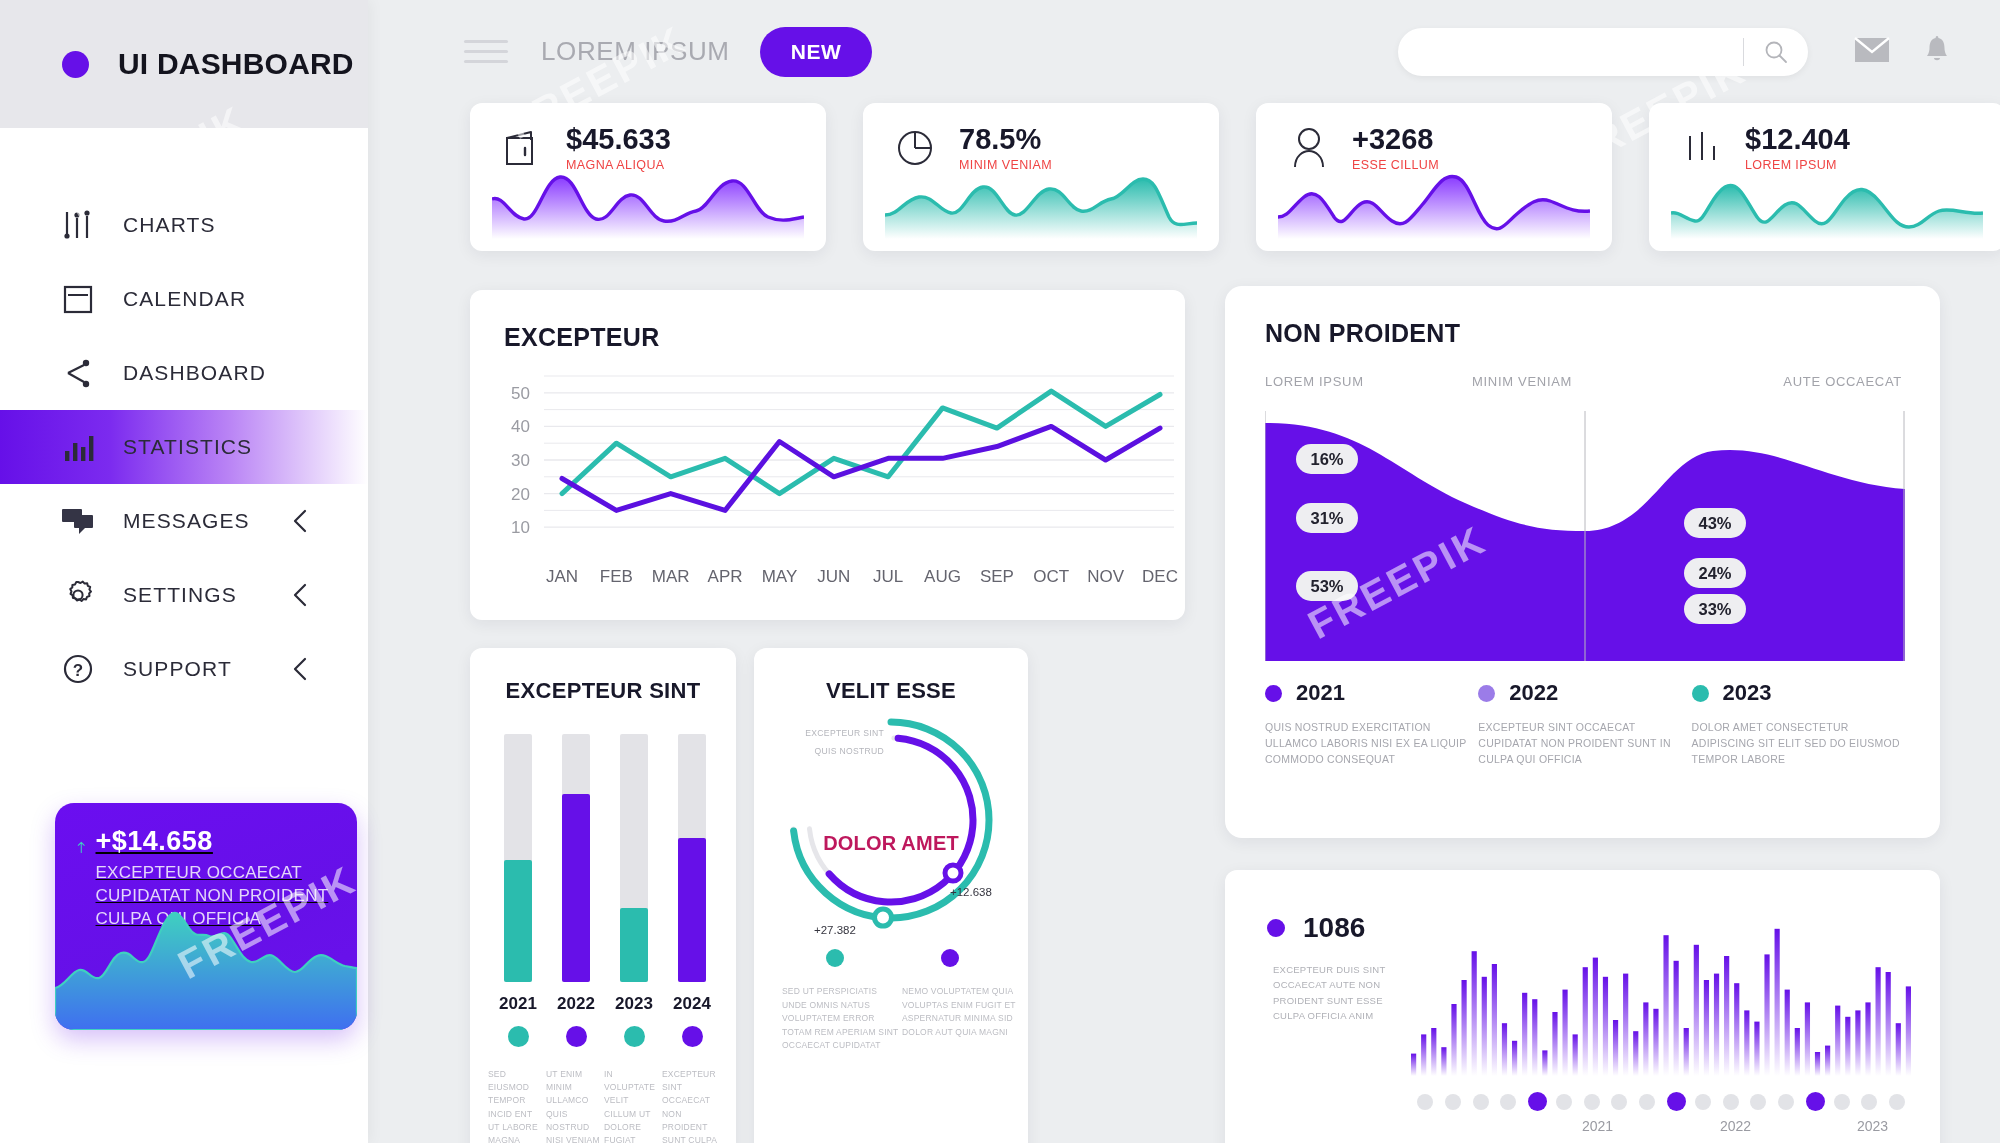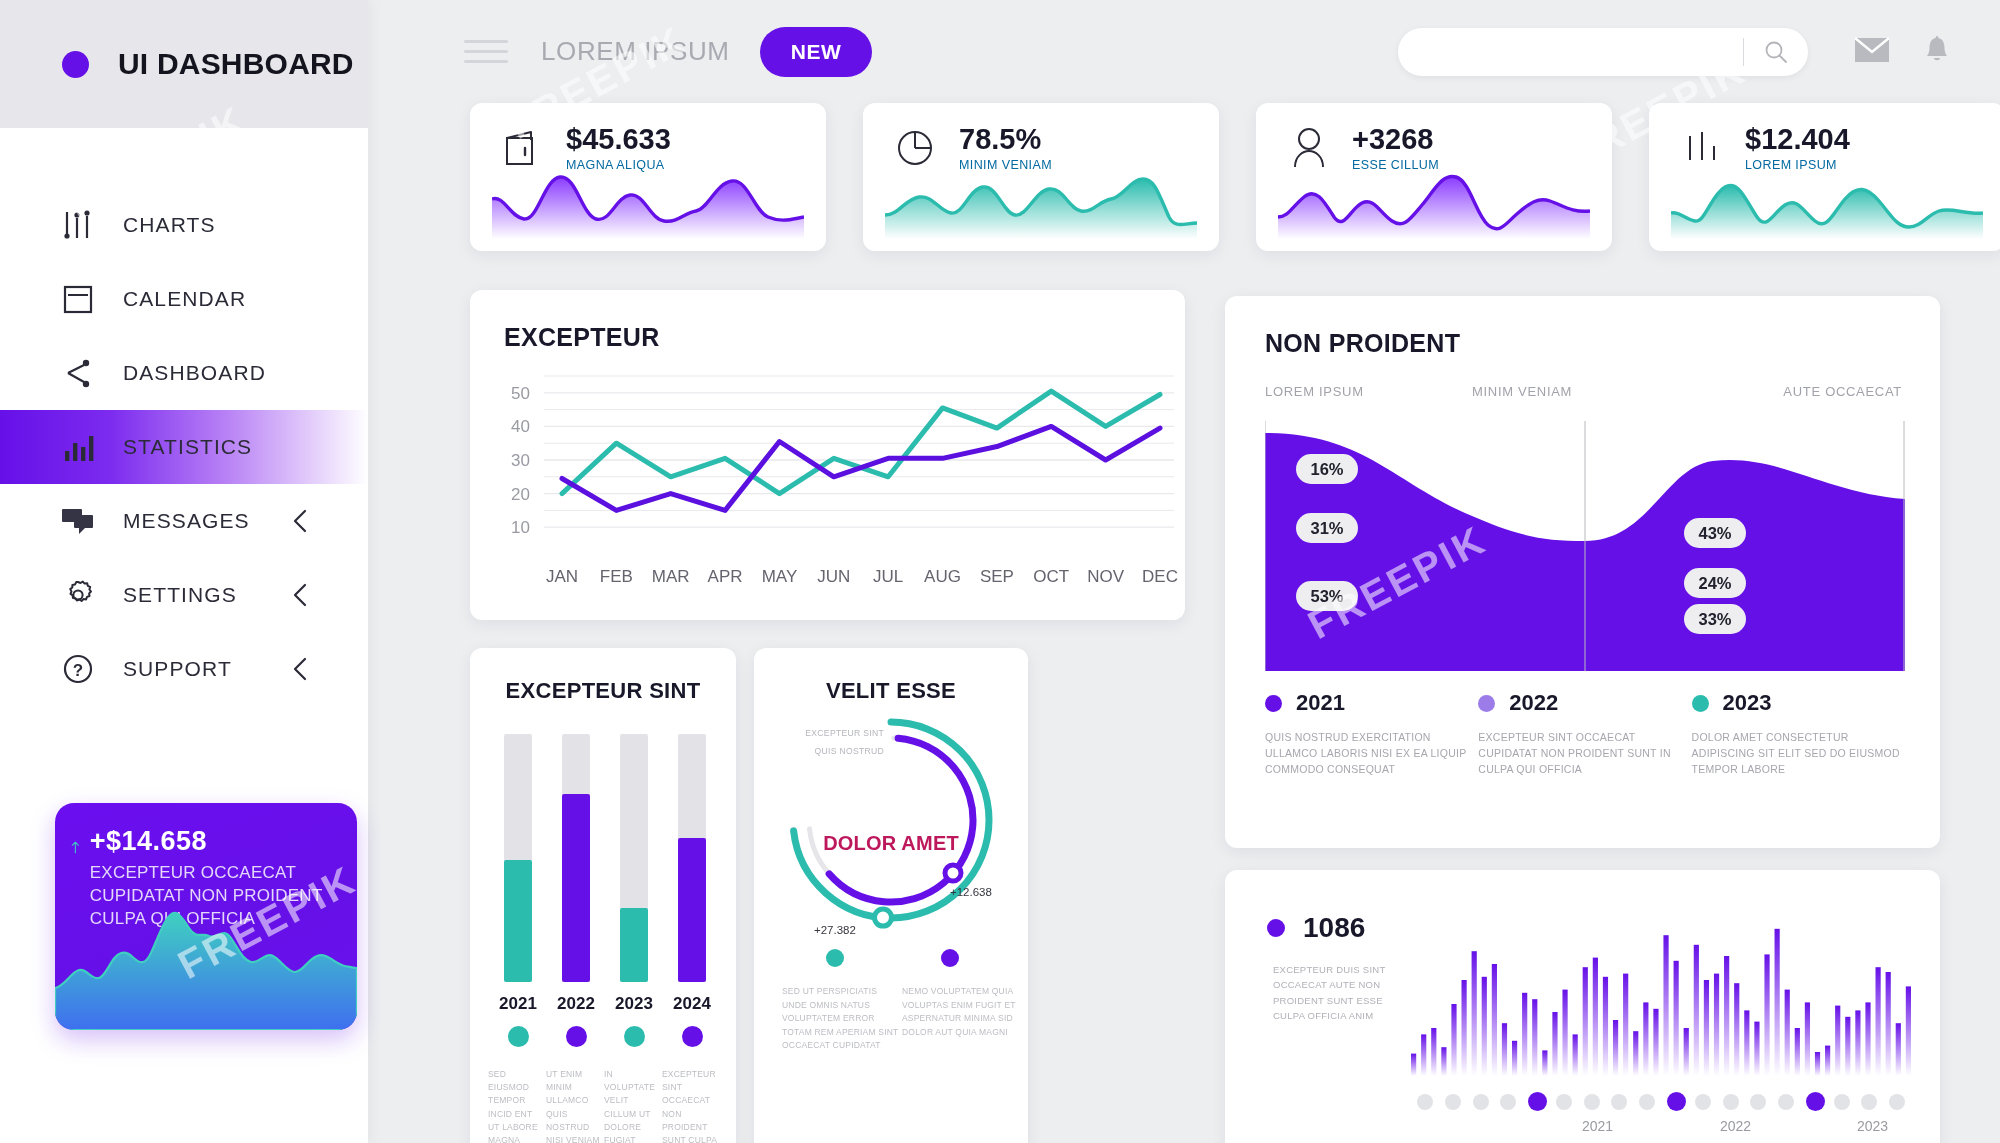--- a/index.html
+++ b/index.html
@@ -55,21 +55,21 @@
   }
 
   
   #promo {
     position: absolute; left: 55px; top: 803px;
     width: 302px; height: 227px; border-radius: 19px;
     background: linear-gradient(160deg,#6b0ef0 0%,#6610e8 55%,#6a12ec 100%);
     overflow: hidden;
     box-shadow: 0 10px 24px rgba(102,16,232,.26);
   }
-  #promo-head { padding: 25px 0 0 16px; display:flex; align-items:flex-start; }
+  #promo-head { padding: 25px 0 0 22px; display:flex; align-items:flex-start;text-decoration:underline; }
   #promo-arrow { margin-right: 10px; margin-top: 4px; }
   #promo-amount {
     color:#fff; font-size: 27px; font-weight: bold; line-height:1;
     letter-spacing:.5px;
   }
   #promo-sub {
     color:#e4d7fb; font-size: 17px; line-height: 1.36;
     margin-top: 6px; letter-spacing: .25px;
   }
   #promo-wave { position:absolute; left:0; bottom:0; width:302px; height:140px; }
@@ -116,33 +116,33 @@
     box-shadow: 0 4px 16px rgba(30,30,60,.07);
   }
 
   
   .kpi { top: 0; height: 148px; width: 356px; }
   .kpi:nth-of-type(1){ left:58px; }
   .kpi-head { display:flex; align-items:center; padding: 21px 0 0 30px; }
   .kpi-ico { width:46px; height:46px; flex:none; margin-right:20px;
              display:flex; align-items:center; justify-content:center; }
   .kpi-val { font-size: 29px; font-weight:bold; color:#18182a; line-height:1.05; }
-  .kpi-lbl { font-size: 12.5px; color:#0369a1; letter-spacing:.4px; margin-top:4px; }
+  .kpi-lbl { font-size: 12.5px; color:#ef4444; letter-spacing:.4px; margin-top:4px; }
   .kpi-spark { position:absolute; left:22px; bottom:12px; width:312px; height:66px; }
 
   .card-title {
     font-size: 25px; font-weight:bold; color:#18182a; letter-spacing:.3px;
   }
 
   
   #line-card { left:58px; top:187px; width:715px; height:330px; }
   #line-card .card-title { position:absolute; left:34px; top:33px; }
 
   
-  #stream-card { left:813px; top:193px; width:715px; height:552px; }
+  #stream-card { left:813px; top:183px; width:715px; height:552px;border-radius:17px; }
   #stream-card .card-title { position:absolute; left:40px; top:33px; }
   .stream-col-label {
     position:absolute; top:88px; font-size:13px; color:#a2a3aa; letter-spacing:.7px;
   }
   .legend-row { position:absolute; left:40px; top:394px; width:640px; display:flex; }
   .legend-col { width: 33.33%; }
   .legend-top { display:flex; align-items:center; }
   .legend-dot { width:17px; height:17px; border-radius:50%; margin-right:14px; flex:none; }
   .legend-year { font-size:22px; font-weight:bold; color:#18182a; }
   .legend-txt { margin-top:14px; font-size:10.5px; color:#a6a7ae; line-height:1.5; letter-spacing:.25px; }

